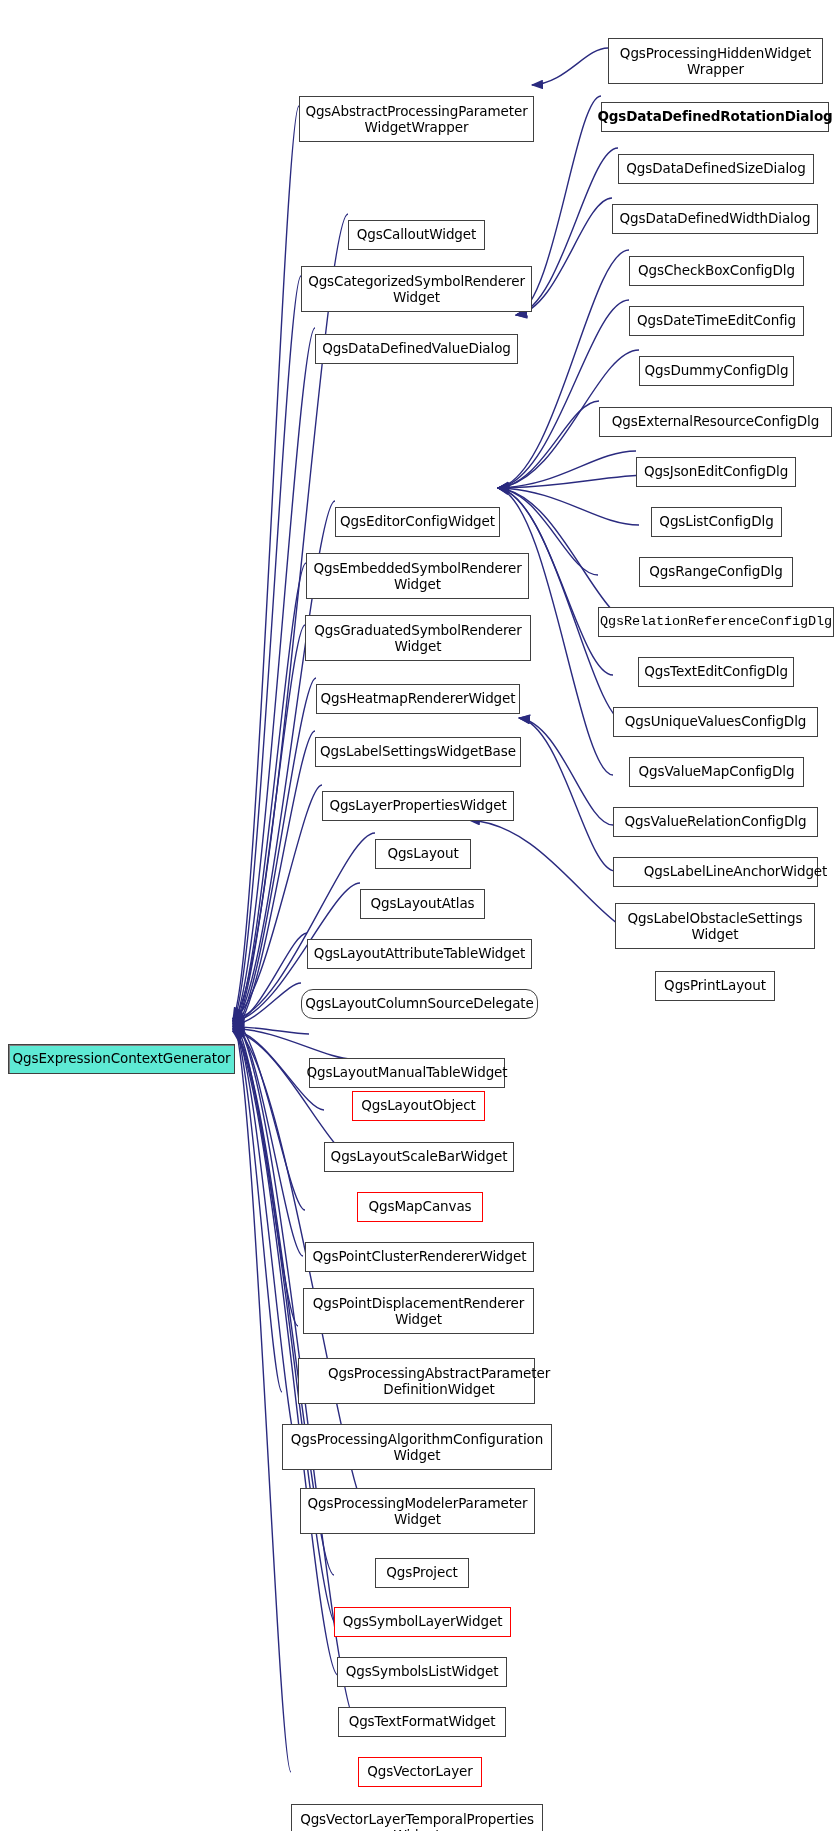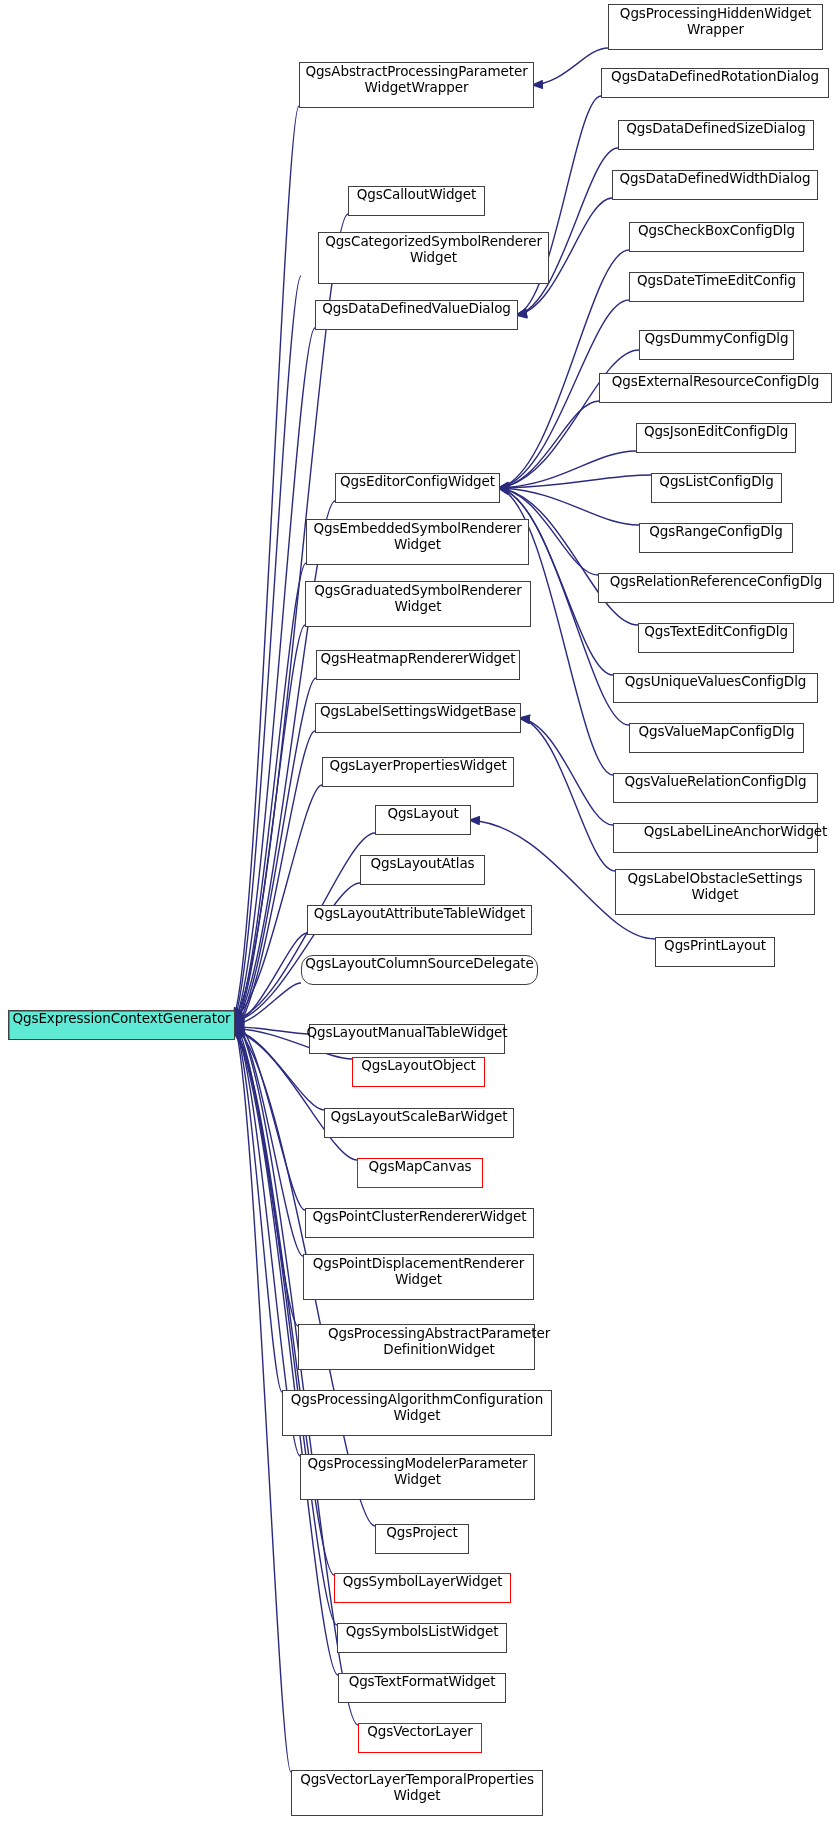--- a/index.html
+++ b/index.html
@@ -12,29 +12,31 @@
     font-family:"DejaVu Sans","Liberation Sans",sans-serif;
     overflow:hidden;
   }
   #edges{position:absolute;left:0;top:0;width:840px;height:1831px;pointer-events:none;}
   .node{
     position:absolute;
     box-sizing:border-box;
     background:#ffffff;
     border:1px solid #404040;
     display:flex;
+    align-items:center;
     justify-content:center;
     text-align:center;
     font-size:13.5px;
     line-height:1.16;
     color:#000000;
     letter-spacing:-0.1px;
     white-space:pre-line;
     padding:0 3px;
     z-index:3;
+    margin-top:34px;
   }
   .node.root{
     background:#5eead4;
     border:1px solid #404040;
     box-shadow:1px 1px 0 0 #808080 inset;
     font-size:13.5px;
   }
   .node.red{border:1px solid #ff0000;}
   .node.two-line{line-height:1.2;}
 </style>
@@ -103,21 +105,21 @@
       </g>
   </svg>
 
   <div id="root-holder">
       <div class="node root" style="left: 8px; top: 1010px; width: 227px; height: 30px;"><span>QgsExpressionContextGenerator</span></div>
     </div>
   <div id="l1-holder">
       <div class="node two-line" style="left: 299px; top: 62px; width: 235px; height: 46px;"><span>QgsAbstractProcessingParameter
 WidgetWrapper</span></div>
       <div class="node" style="left: 348px; top: 186px; width: 137px; height: 30px;"><span>QgsCalloutWidget</span></div>
-      <div class="node two-line" style="left: 318px; top: 232px; width: 231px; height: 52px;"><span>QgsCategorizedSymbolRenderer
+      <div class="node two-line" style="left: 301px; top: 232px; width: 231px; height: 46px;"><span>QgsCategorizedSymbolRenderer
 Widget</span></div>
       <div class="node" style="left: 315px; top: 300px; width: 203px; height: 30px;"><span>QgsDataDefinedValueDialog</span></div>
       <div class="node" style="left: 335px; top: 473px; width: 165px; height: 30px;"><span>QgsEditorConfigWidget</span></div>
       <div class="node two-line" style="left: 306px; top: 519px; width: 223px; height: 46px;"><span>QgsEmbeddedSymbolRenderer
 Widget</span></div>
       <div class="node two-line" style="left: 305px; top: 581px; width: 226px; height: 46px;"><span>QgsGraduatedSymbolRenderer
 Widget</span></div>
       <div class="node" style="left: 316px; top: 650px; width: 204px; height: 30px;"><span>QgsHeatmapRendererWidget</span></div>
       <div class="node" style="left: 315px; top: 703px; width: 206px; height: 30px;"><span>QgsLabelSettingsWidgetBase</span></div>
       <div class="node" style="left: 322px; top: 757px; width: 192px; height: 30px;"><span>QgsLayerPropertiesWidget</span></div>
@@ -142,31 +144,31 @@
       <div class="node red" style="left: 334px; top: 1573px; width: 177px; height: 30px;"><span>QgsSymbolLayerWidget</span></div>
       <div class="node" style="left: 337px; top: 1623px; width: 170px; height: 30px;"><span>QgsSymbolsListWidget</span></div>
       <div class="node" style="left: 338px; top: 1673px; width: 168px; height: 30px;"><span>QgsTextFormatWidget</span></div>
       <div class="node red" style="left: 358px; top: 1723px; width: 124px; height: 30px;"><span>QgsVectorLayer</span></div>
       <div class="node two-line" style="left: 291px; top: 1770px; width: 252px; height: 46px;"><span>QgsVectorLayerTemporalProperties
 Widget</span></div>
     </div>
   <div id="l2-holder">
       <div class="node two-line" style="left: 608px; top: 4px; width: 215px; height: 46px;"><span>QgsProcessingHiddenWidget
 Wrapper</span></div>
-      <div class="node" style="left: 601px; top: 68px; width: 228px; height: 30px;"><span>QgsDataDefinedRotationDialog</span></div>
+      <div class="node" style="left: 601px; top: 68px; width: 228px; height: 30px; font-weight: bold;"><span>QgsDataDefinedRotationDialog</span></div>
       <div class="node" style="left: 618px; top: 120px; width: 196px; height: 30px;"><span>QgsDataDefinedSizeDialog</span></div>
       <div class="node" style="left: 612px; top: 170px; width: 206px; height: 30px;"><span>QgsDataDefinedWidthDialog</span></div>
       <div class="node" style="left: 629px; top: 222px; width: 175px; height: 30px;"><span>QgsCheckBoxConfigDlg</span></div>
       <div class="node" style="left: 629px; top: 272px; width: 175px; height: 30px;"><span>QgsDateTimeEditConfig</span></div>
-      <div class="node" style="left: 639px; top: 330px; width: 155px; height: 30px;"><span>QgsDummyConfigDlg</span></div>
+      <div class="node" style="left: 639px; top: 322px; width: 155px; height: 30px;"><span>QgsDummyConfigDlg</span></div>
       <div class="node" style="left: 599px; top: 373px; width: 233px; height: 30px;"><span>QgsExternalResourceConfigDlg</span></div>
       <div class="node" style="left: 636px; top: 423px; width: 160px; height: 30px;"><span>QgsJsonEditConfigDlg</span></div>
       <div class="node" style="left: 651px; top: 473px; width: 131px; height: 30px;"><span>QgsListConfigDlg</span></div>
       <div class="node" style="left: 639px; top: 523px; width: 154px; height: 30px;"><span>QgsRangeConfigDlg</span></div>
-      <div class="node" style="left: 598px; top: 573px; width: 236px; height: 30px;"><span>QgsRelationReferenceConfigDlg</span></div>
+      <div class="node" style="left: 598px; top: 573px; width: 236px; height: 30px; font-family: Liberation Mono, monospace;"><span>QgsRelationReferenceConfigDlg</span></div>
       <div class="node" style="left: 638px; top: 623px; width: 156px; height: 30px;"><span>QgsTextEditConfigDlg</span></div>
       <div class="node" style="left: 613px; top: 673px; width: 205px; height: 30px;"><span>QgsUniqueValuesConfigDlg</span></div>
       <div class="node" style="left: 629px; top: 723px; width: 175px; height: 30px;"><span>QgsValueMapConfigDlg</span></div>
       <div class="node" style="left: 613px; top: 773px; width: 205px; height: 30px;"><span>QgsValueRelationConfigDlg</span></div>
       <div class="node" style="left: 613px; top: 823px; width: 205px; height: 30px; padding-left: 43px;"><span>QgsLabelLineAnchorWidget</span></div>
       <div class="node two-line" style="left: 615px; top: 869px; width: 200px; height: 46px;"><span>QgsLabelObstacleSettings
 Widget</span></div>
       <div class="node" style="left: 655px; top: 937px; width: 120px; height: 30px;"><span>QgsPrintLayout</span></div>
     </div>
 

